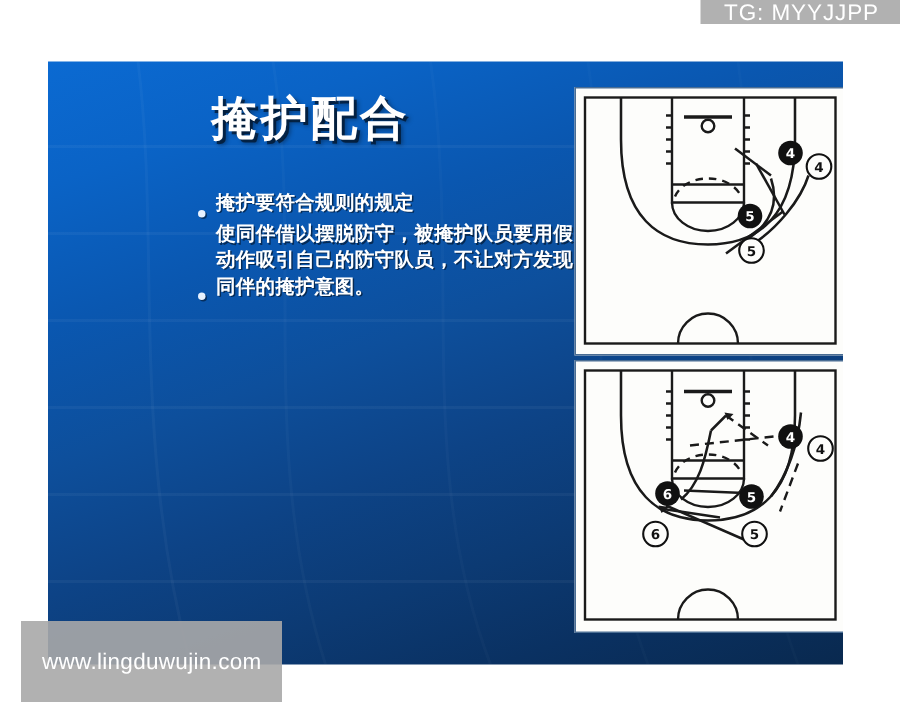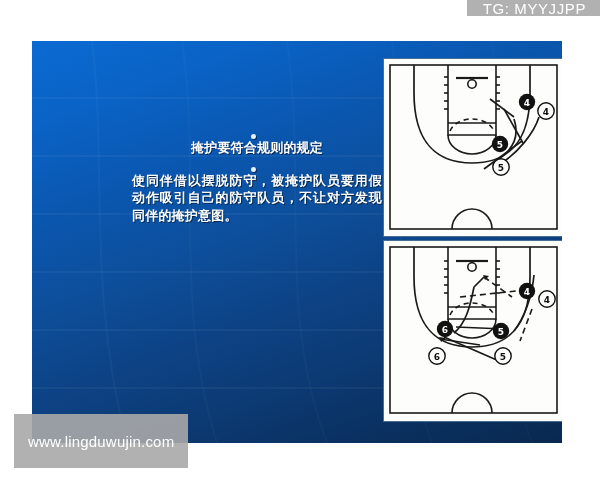--- a/index.html
+++ b/index.html
@@ -102,23 +102,22 @@
     text-shadow: 1px 1px 0 rgba(0,0,0,.5);
     text-align: justify;
     letter-spacing: .3px;
   }
   .sub-list {
     margin-left: 22px;
     margin-top: 2px;
   }
   .lvl2 {
     display: flex;
-    align-items: center;
+    align-items: flex-end;
     margin-bottom: 3px;
-    flex-direction: column;
   }
   .lvl2 > .bullet-dot {
     flex: 0 0 auto;
     width: 5px;
     height: 5px;
     border-radius: 50%;
     background: #e8f2ff;
     margin-top: 7px;
     margin-right: 7px;
     box-shadow: 1px 1px 0 rgba(0,0,0,.45);
@@ -186,20 +185,21 @@
   <div class="bands"></div>
 
   <svg class="streaks" viewBox="0 0 530 402" preserveAspectRatio="none">
     <path d="M 60 0 C 75 120 55 250 95 402" stroke="rgba(255,255,255,.07)" stroke-width="2" fill="none"></path>
     <path d="M 150 0 C 170 130 140 260 185 402" stroke="rgba(255,255,255,.055)" stroke-width="2" fill="none"></path>
     <path d="M 255 0 C 275 140 245 270 295 402" stroke="rgba(255,255,255,.05)" stroke-width="2" fill="none"></path>
     <path d="M 360 0 C 380 140 350 270 400 402" stroke="rgba(255,255,255,.045)" stroke-width="2" fill="none"></path>
     <path d="M 460 0 C 480 140 450 270 500 402" stroke="rgba(255,255,255,.04)" stroke-width="2" fill="none"></path>
   </svg>
 
+  <div id="title">掩护配合</div>
 
   <div id="body-text">
 
 
 
     <div class="sub-list">
       <div class="lvl2">
         <span class="bullet-dot"></span>
         <span class="txt">掩护要符合规则的规定</span>
       </div>

